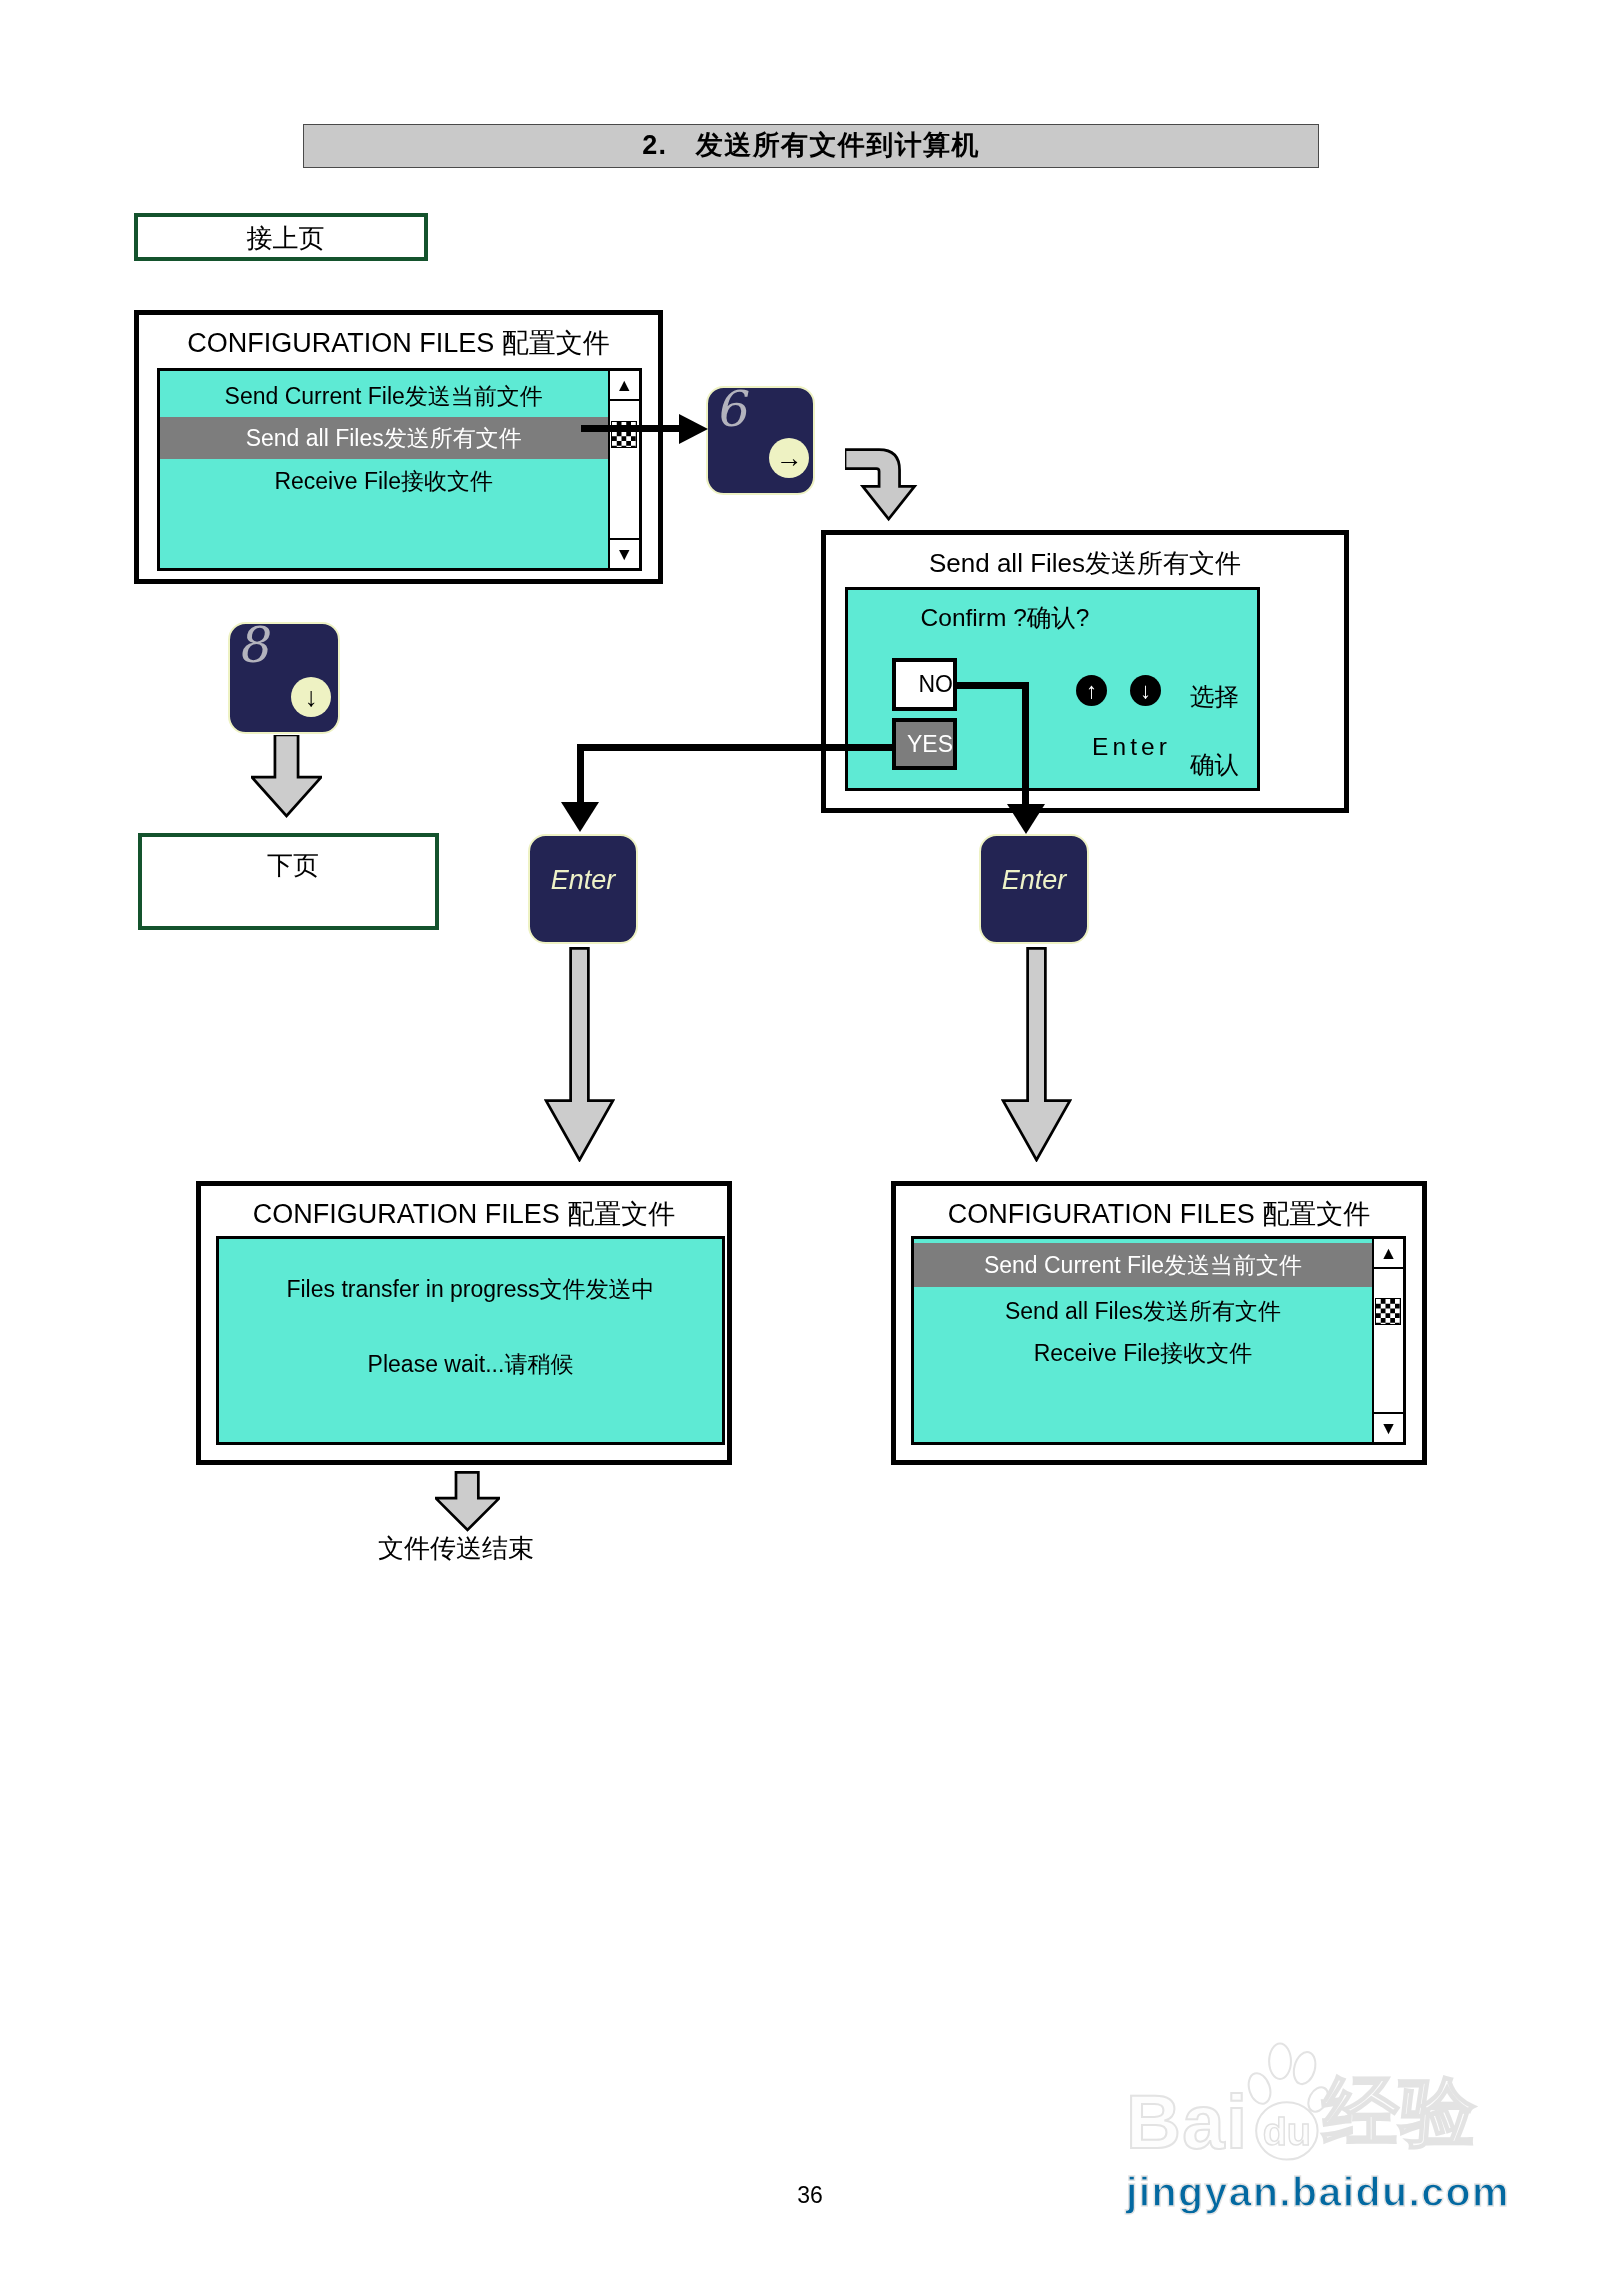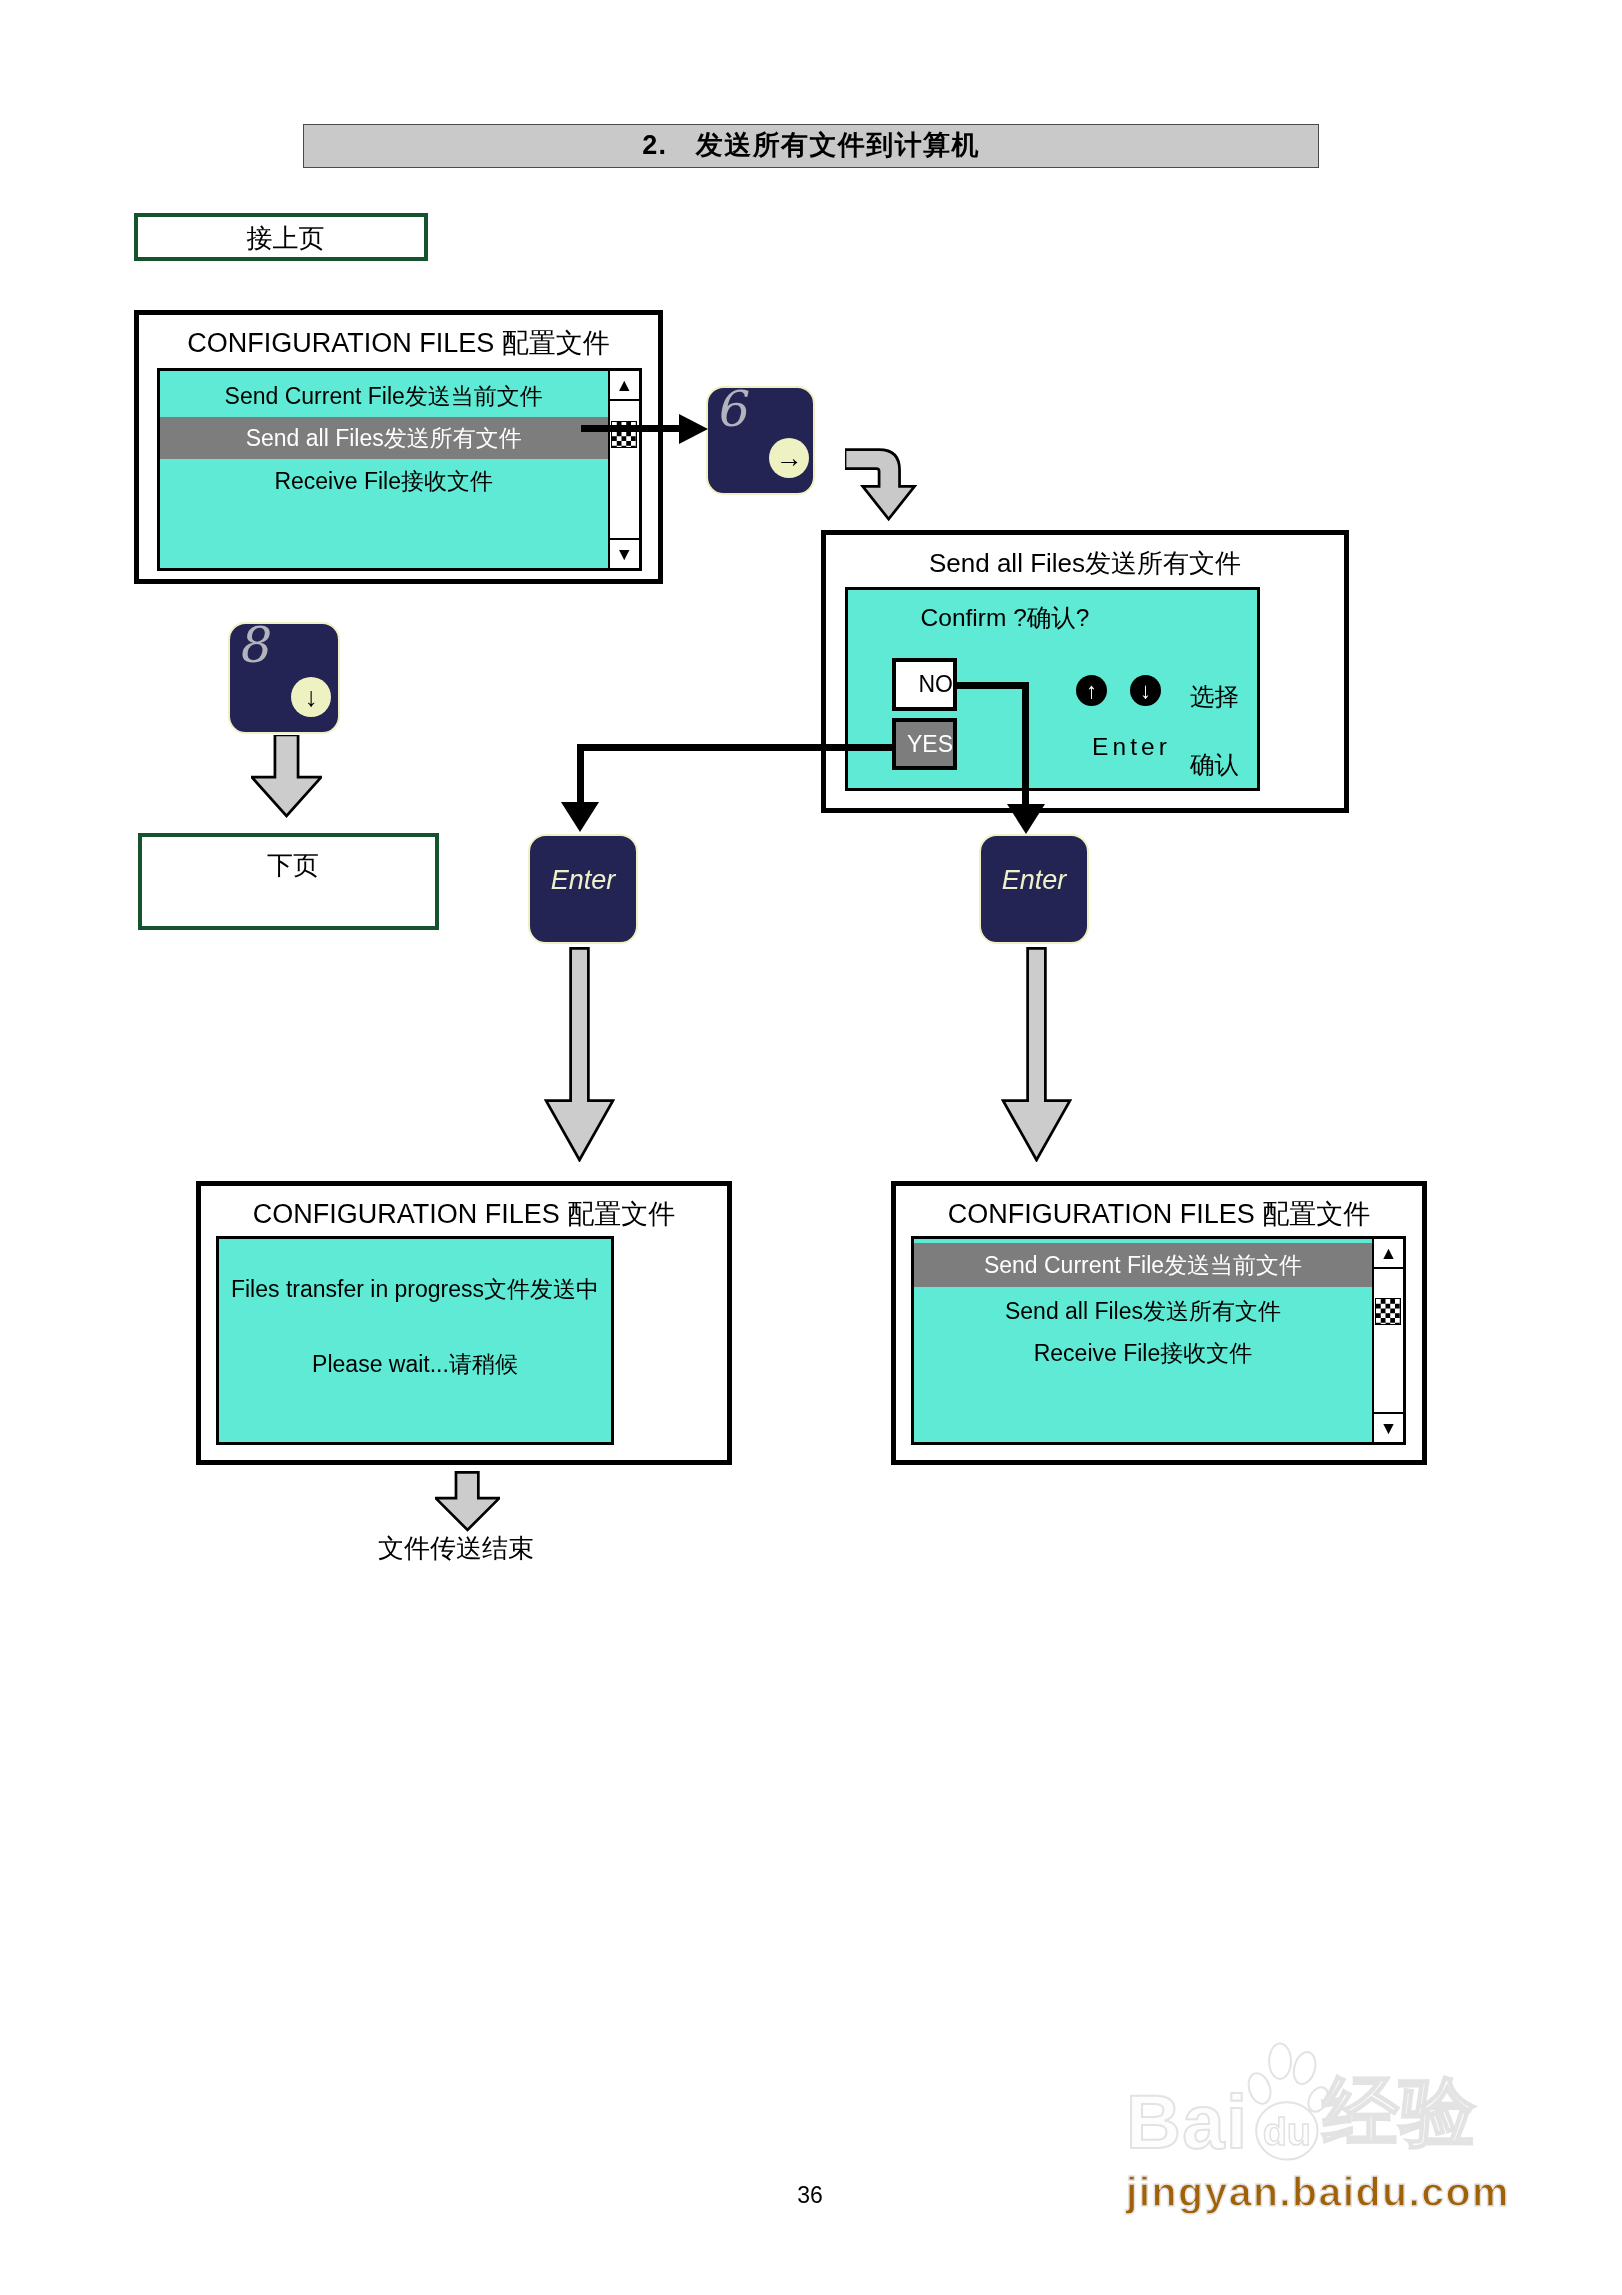--- a/index.html
+++ b/index.html
@@ -65,21 +65,21 @@
   .hline, .vline { position: absolute; background: #000; z-index: 5; }
   .tri { position: absolute; width: 0; height: 0; z-index: 5; }
   .shape { position: absolute; z-index: 4; }
 
   
   .watermark { position: absolute; z-index: 0; }
   .wm-row1 { display: flex; align-items: flex-end; }
   .wm-text { font-size: 76px; font-weight: bold; color: #fdfdfd;
     -webkit-text-stroke: 2px var(--watermark, #e3e3e3); letter-spacing: 1.4px; }
   .wm-paw { margin: 0 -5.5px; }
-  .wm-url { font-size: 41px; font-weight: bold; color: #a16207;
+  .wm-url { font-size: 41px; font-weight: bold; color: #0369a1;
     -webkit-text-stroke: 1.4px var(--watermark, #e3e3e3); margin-top: 4.1px; letter-spacing: 1.4px; }
 
   .page-number { position: absolute; font-size: 23px; text-align: center; }
   .end-caption { position: absolute; font-size: 26px; text-align: center;
     font-family: "Liberation Serif", "DejaVu Serif", serif; }
 </style>
 </head>
 <body>
 
 <div id="page">
@@ -172,21 +172,21 @@
 
   <svg class="shape" style="left:544px; top:947px;" width="71" height="215" viewBox="0 0 104 315">
     <path d="M39 2 H65 V225 H101 L52 312 L3 225 H39 Z" fill="#ccc" stroke="#000" stroke-width="4"></path>
   </svg>
   <svg class="shape" style="left:1001px; top:947px;" width="71" height="215" viewBox="0 0 104 315">
     <path d="M39 2 H65 V225 H101 L52 312 L3 225 H39 Z" fill="#ccc" stroke="#000" stroke-width="4"></path>
   </svg>
 
   <div class="screen" style="left:196px; top:1181px; width:536px; height:284px;">
     <div class="screen-title">CONFIGURATION FILES 配置文件</div>
-    <div class="screen-inner" style="left:15px; top:50px; width:398px; height:209px;">
+    <div class="screen-inner" style="left:15px; top:50px; width:509px; height:209px;">
       <div class="center-text" style="left:0; right:0; top:35px; font-size:23px;">Files transfer in progress文件发送中</div>
       <div class="center-text" style="left:0; right:0; top:110px; font-size:23px;">Please wait...请稍候</div>
     </div>
   </div>
 
   <div class="screen" style="left:891px; top:1181px; width:536px; height:284px;">
     <div class="screen-title">CONFIGURATION FILES 配置文件</div>
     <div class="screen-inner" style="left:15px; top:50px; width:495px; height:209px;">
       <div class="menu-row hl" style="top:4.1px; height:44px; line-height:44px;">Send Current File发送当前文件</div>
       <div class="menu-row" style="top:53px; height:38px; line-height:38px;">Send all Files发送所有文件</div>

